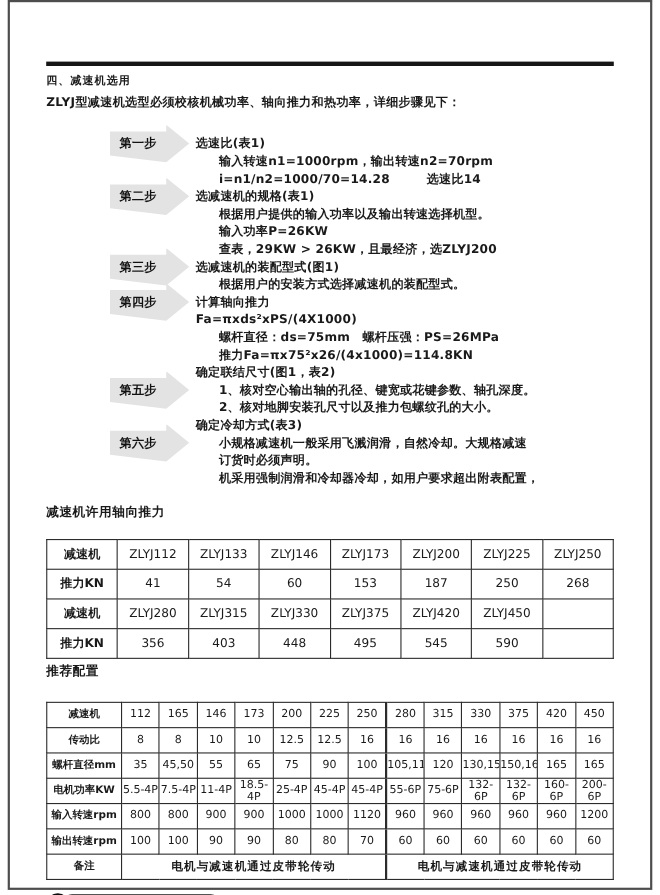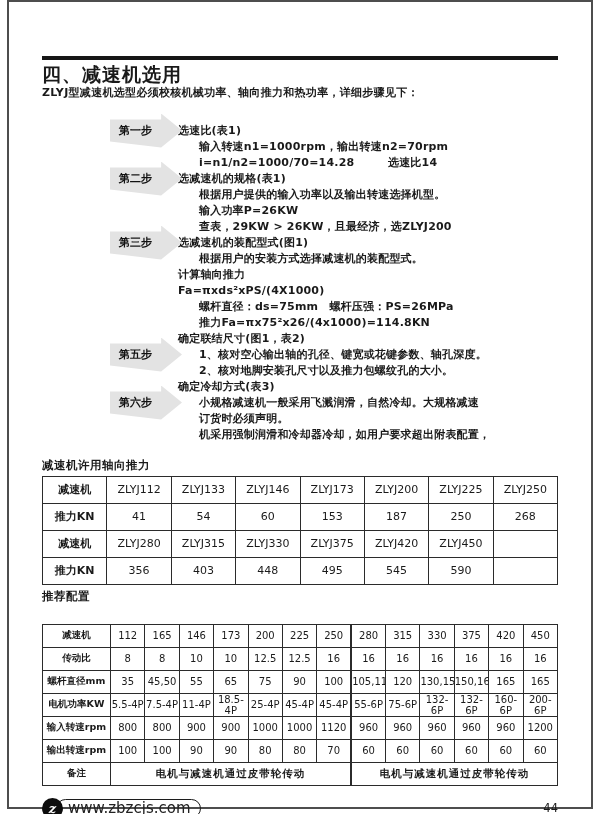--- a/index.html
+++ b/index.html
@@ -7,36 +7,36 @@
     width:600px;height:814px;position:relative;background:#ffffff;
     font-family:"DejaVu Sans","Liberation Sans",sans-serif;color:#1a1a1a;
     overflow:hidden;
   }
   .scan-frame{
     position:absolute;left:7px;right:7px;top:0;bottom:5px;
     border:2px solid #4d4d4d;pointer-events:none;
   }
   .content{position:absolute;left:42px;right:42px;top:0;}
   .top-rule{margin-top:56px;height:3.5px;background:#161616;}
-  .doc-title{margin-top:6px;font-size:19px;font-weight:bold;letter-spacing:1px;line-height:16px;}
+  .doc-title{margin-top:6px;font-size:10px;font-weight:bold;letter-spacing:1px;line-height:16px;}
   .doc-intro{margin-top:4px;font-size:11px;font-weight:600;line-height:14px;letter-spacing:0.3px;}
 
   .steps{position:relative;margin-left:136px;margin-top:23px;height:336px;
          font-size:11px;line-height:16px;font-weight:600;letter-spacing:0.2px;}
   .line{white-space:pre;}
   .ind1{margin-left:21px;}
   .arrow{
     position:absolute;left:-78px;width:72px;height:34px;background:#e3e3e3;
     clip-path:polygon(0 18%,71% 18%,71% 0,100% 50%,71% 100%,0 82%);
-    display:flex;align-items:center;margin-left:10px;
+    display:flex;align-items:center;
   }
   .arrow span{width:51px;text-align:center;font-weight:bold;font-size:11px;color:#111;}
 
   .tbl-title{font-size:11.5px;font-weight:bold;letter-spacing:0.5px;}
-  .t1-title{margin-top:-1px;margin-bottom:3px;}
+  .t1-title{margin-top:-1px;margin-bottom:17px;}
   .t2-title{margin-top:4px;margin-bottom:20px;}
   table{border-collapse:collapse;width:100%;table-layout:fixed;}
   td{border:1px solid #2b2b2b;text-align:center;padding:0;overflow:hidden;}
   .t1 td{height:26px;font-size:11px;font-weight:500;}
   .t1 td.lab{font-weight:600;}
   .t2 td{height:22px;font-size:10px;font-weight:500;}
   .t2 td.lab{font-weight:600;font-size:9.5px;}
   .t2 col.c-lab{width:68px;}
   .t2 td.sep{border-left:2.5px solid #2b2b2b;}
   .t2 td.remark{font-weight:600;font-size:10.5px;letter-spacing:1px;}
@@ -68,20 +68,23 @@
 
   <div class="steps">
     <div class="arrow" style="top:-9px">
         <span>第一步</span>
       </div>
     <div class="arrow" style="top:103px">
         <span>第三步</span>
       </div>
     <div class="arrow" style="top:39px">
         <span>第二步</span>
+      </div>
+    <div class="arrow" style="top:135px">
+        <span>第四步</span>
       </div>
     <div class="arrow" style="top:215px">
         <span>第五步</span>
       </div>
     <div class="arrow" style="top:263px">
         <span>第六步</span>
       </div>
 
     <div class="line">选速比(表1)</div>
     <div class="line ind1">输入转速n1=1000rpm，输出转速n2=70rpm</div>

